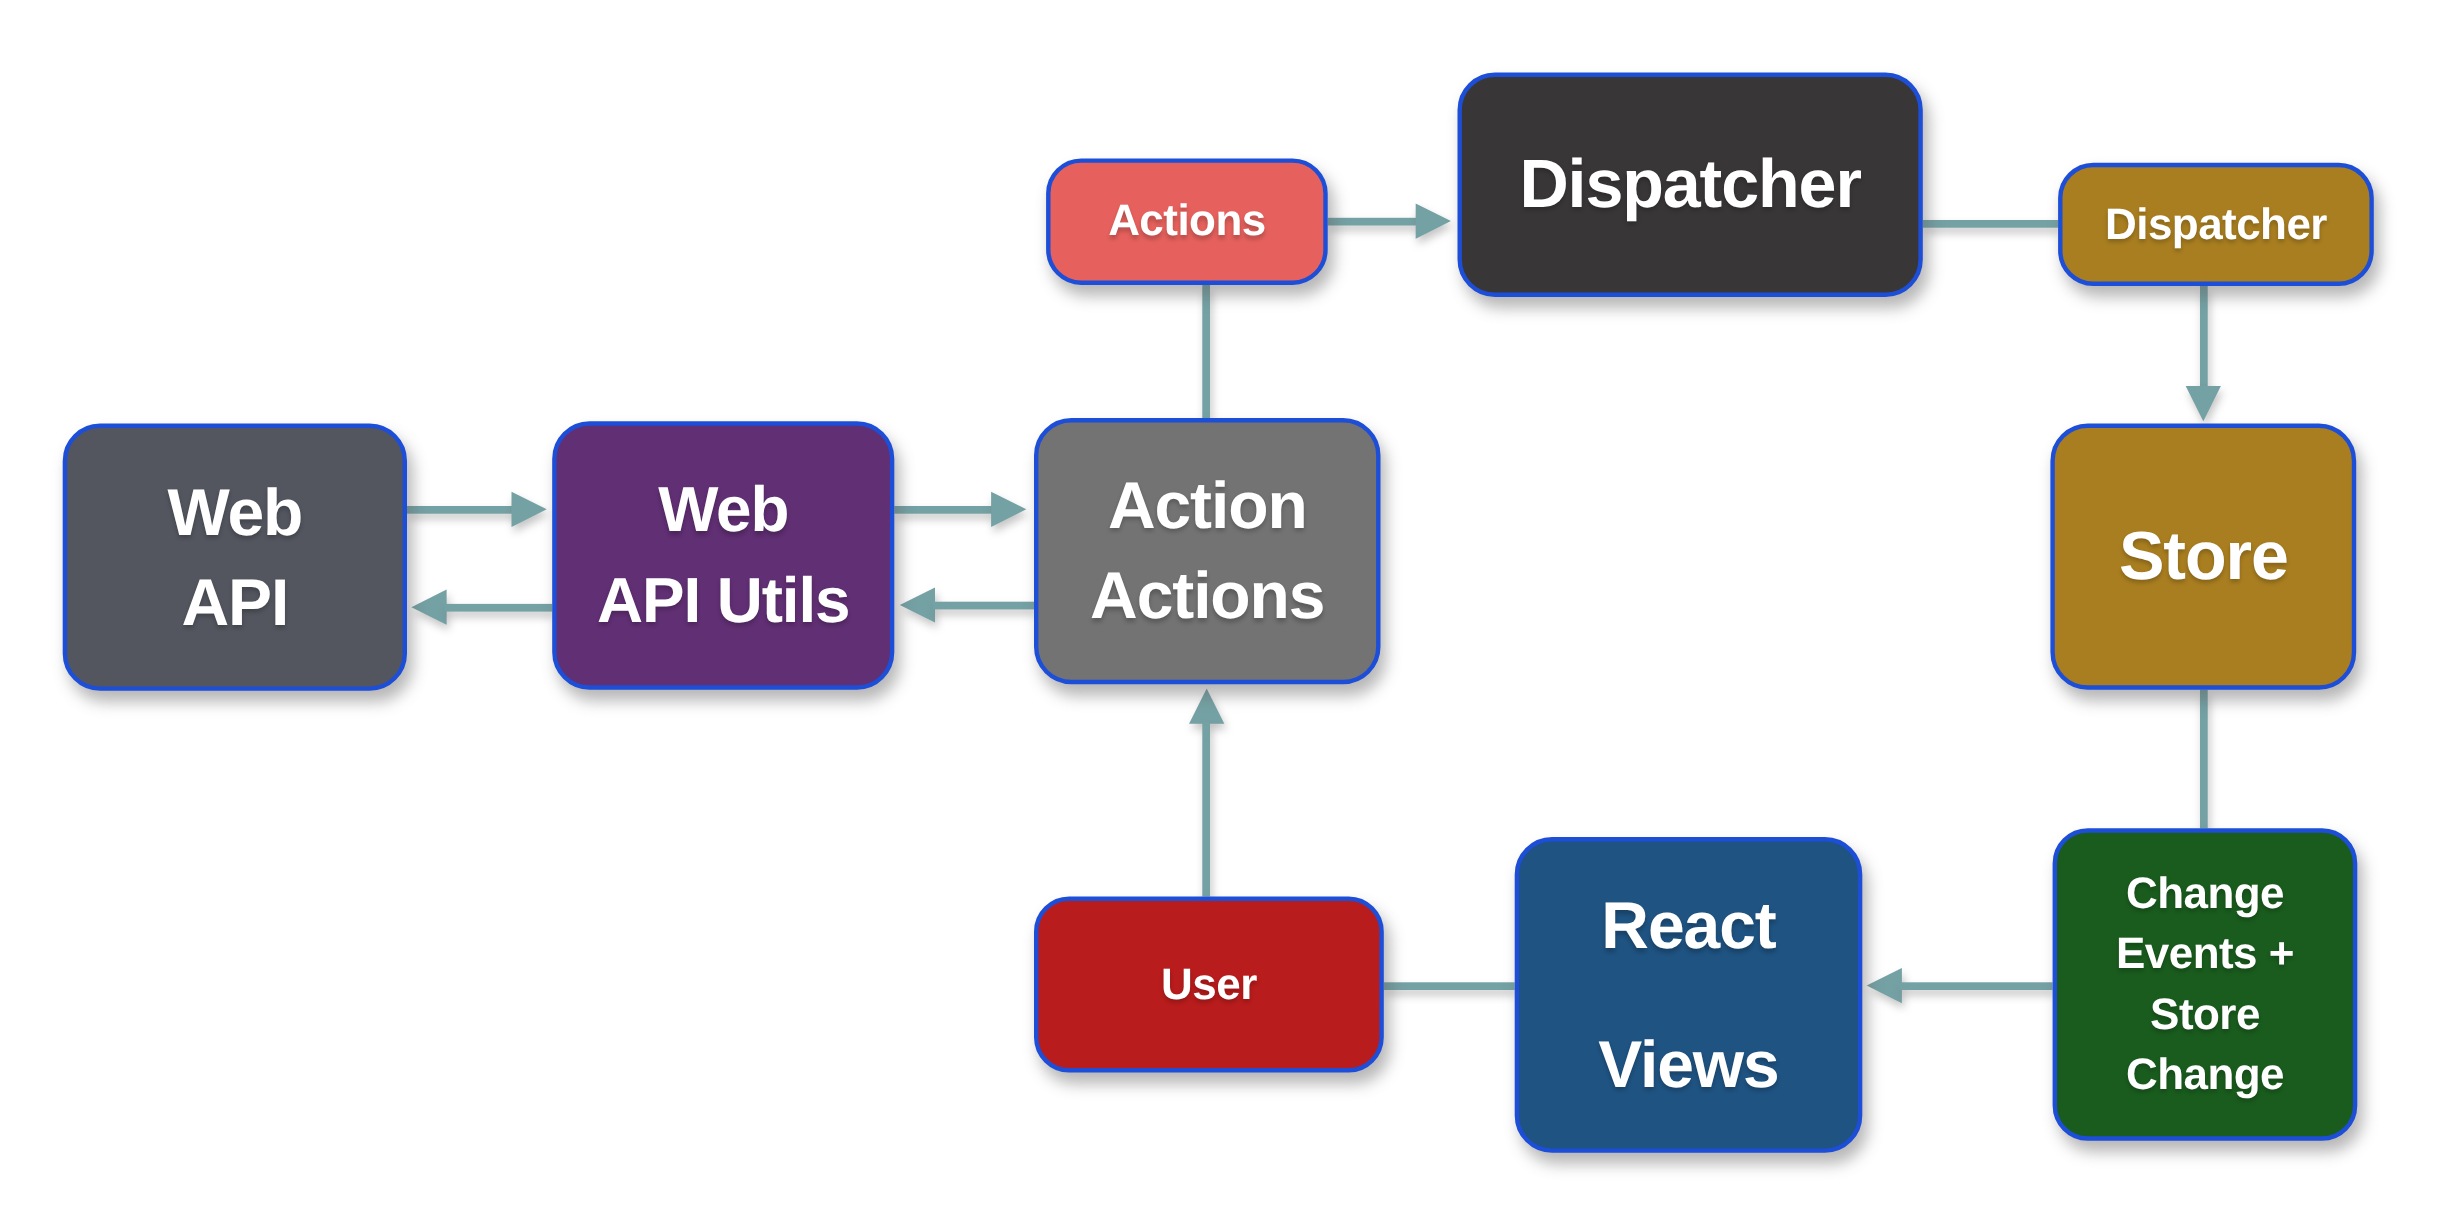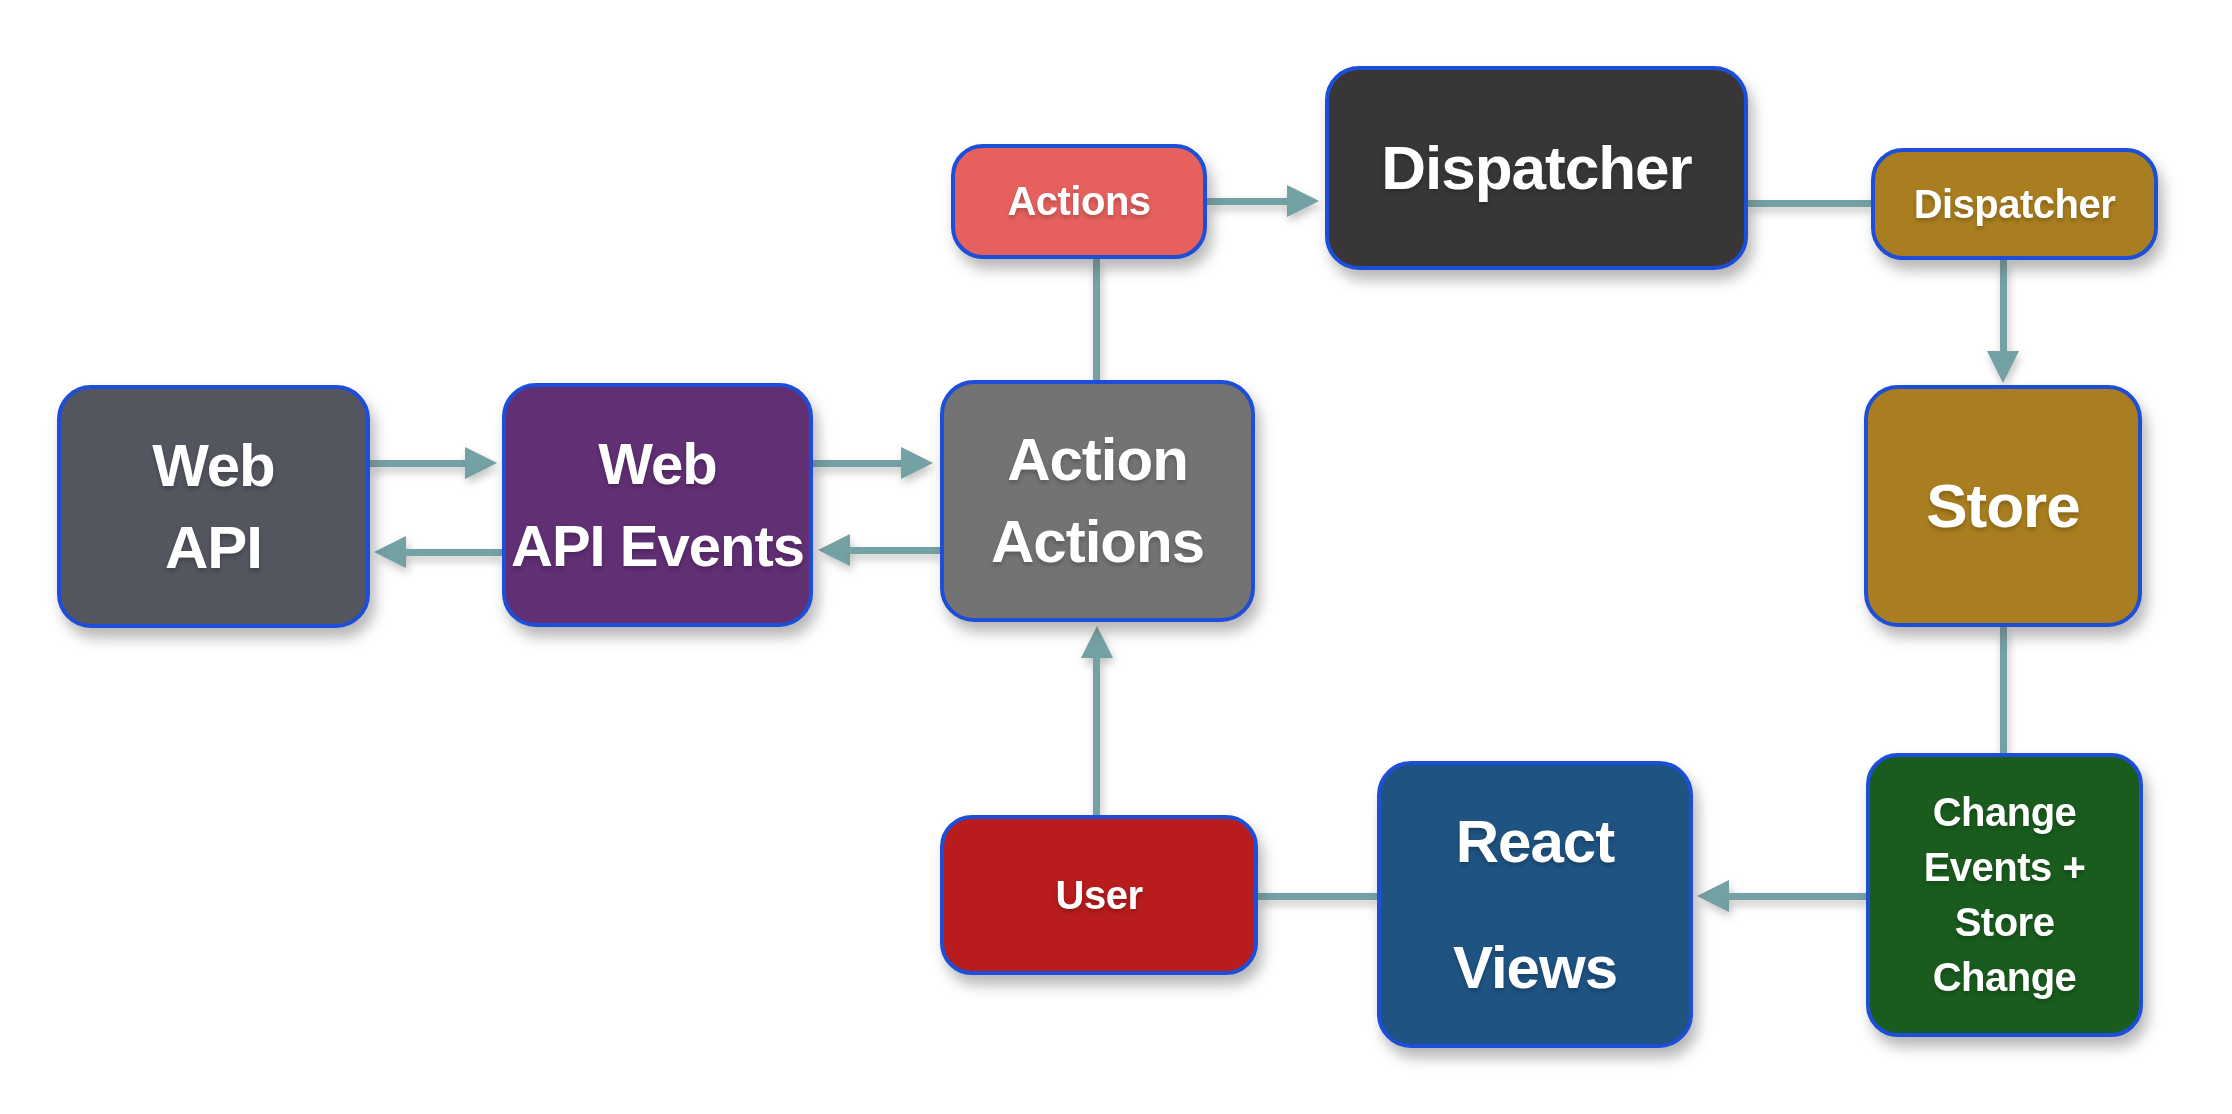--- a/index.html
+++ b/index.html
@@ -111,21 +111,21 @@
   <div class="head up" id="e-l-head"></div>
   <div class="edge" id="e-l-line"></div>
 
   <div class="node lg" id="n-web-api" style="background-color: rgb(83, 86, 95);">
     <span class="ln">Web</span>
     <span class="ln">API</span>
   </div>
 
   <div class="node lg" id="n-web-api-utils" style="background-color: rgb(97, 47, 116);">
     <span class="ln">Web</span>
-    <span class="ln">API Events</span>
+    <span class="ln">API Utils</span>
   </div>
 
   <div class="node sm" id="n-actions" style="background-color: rgb(230, 97, 93);">
     <span class="ln">Actions</span>
   </div>
 
   <div class="node lg" id="n-action-creators" style="background-color: #737373;">
     <span class="ln">Action</span>
     <span class="ln">Actions</span>
   </div>

